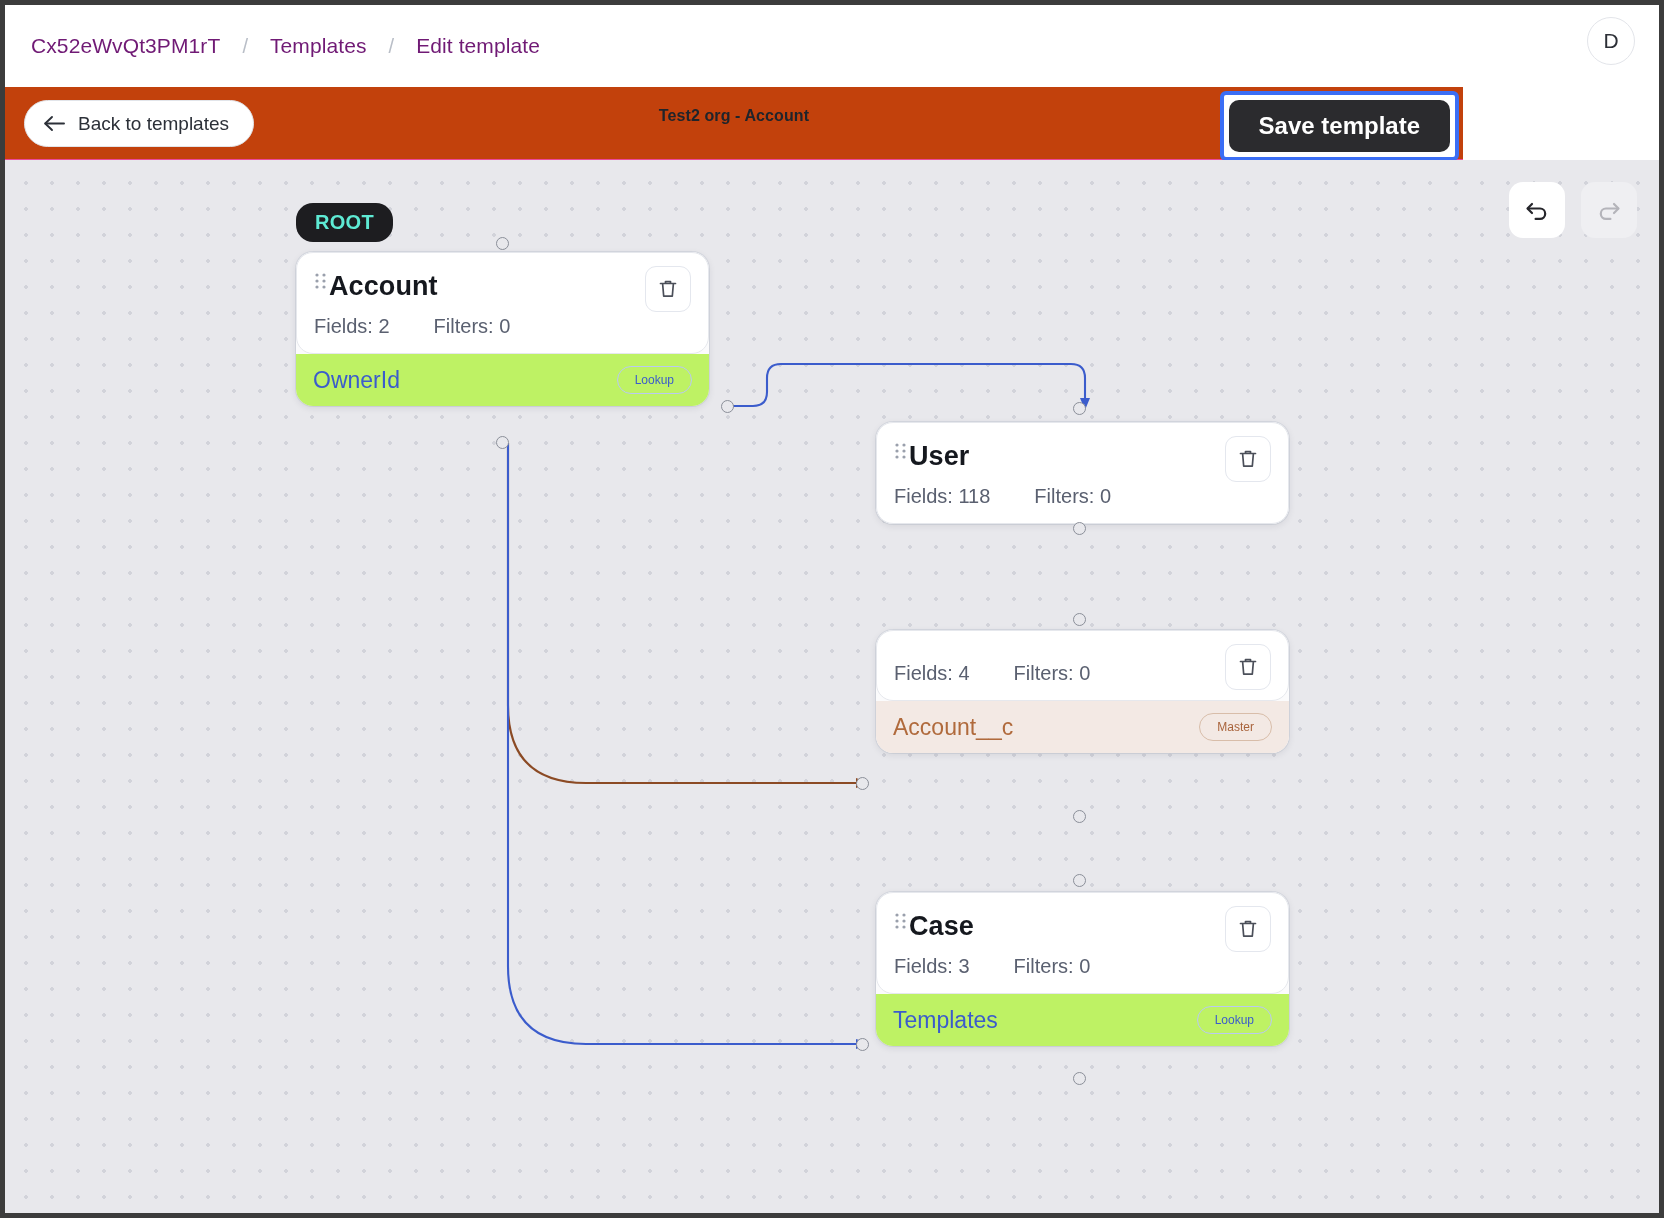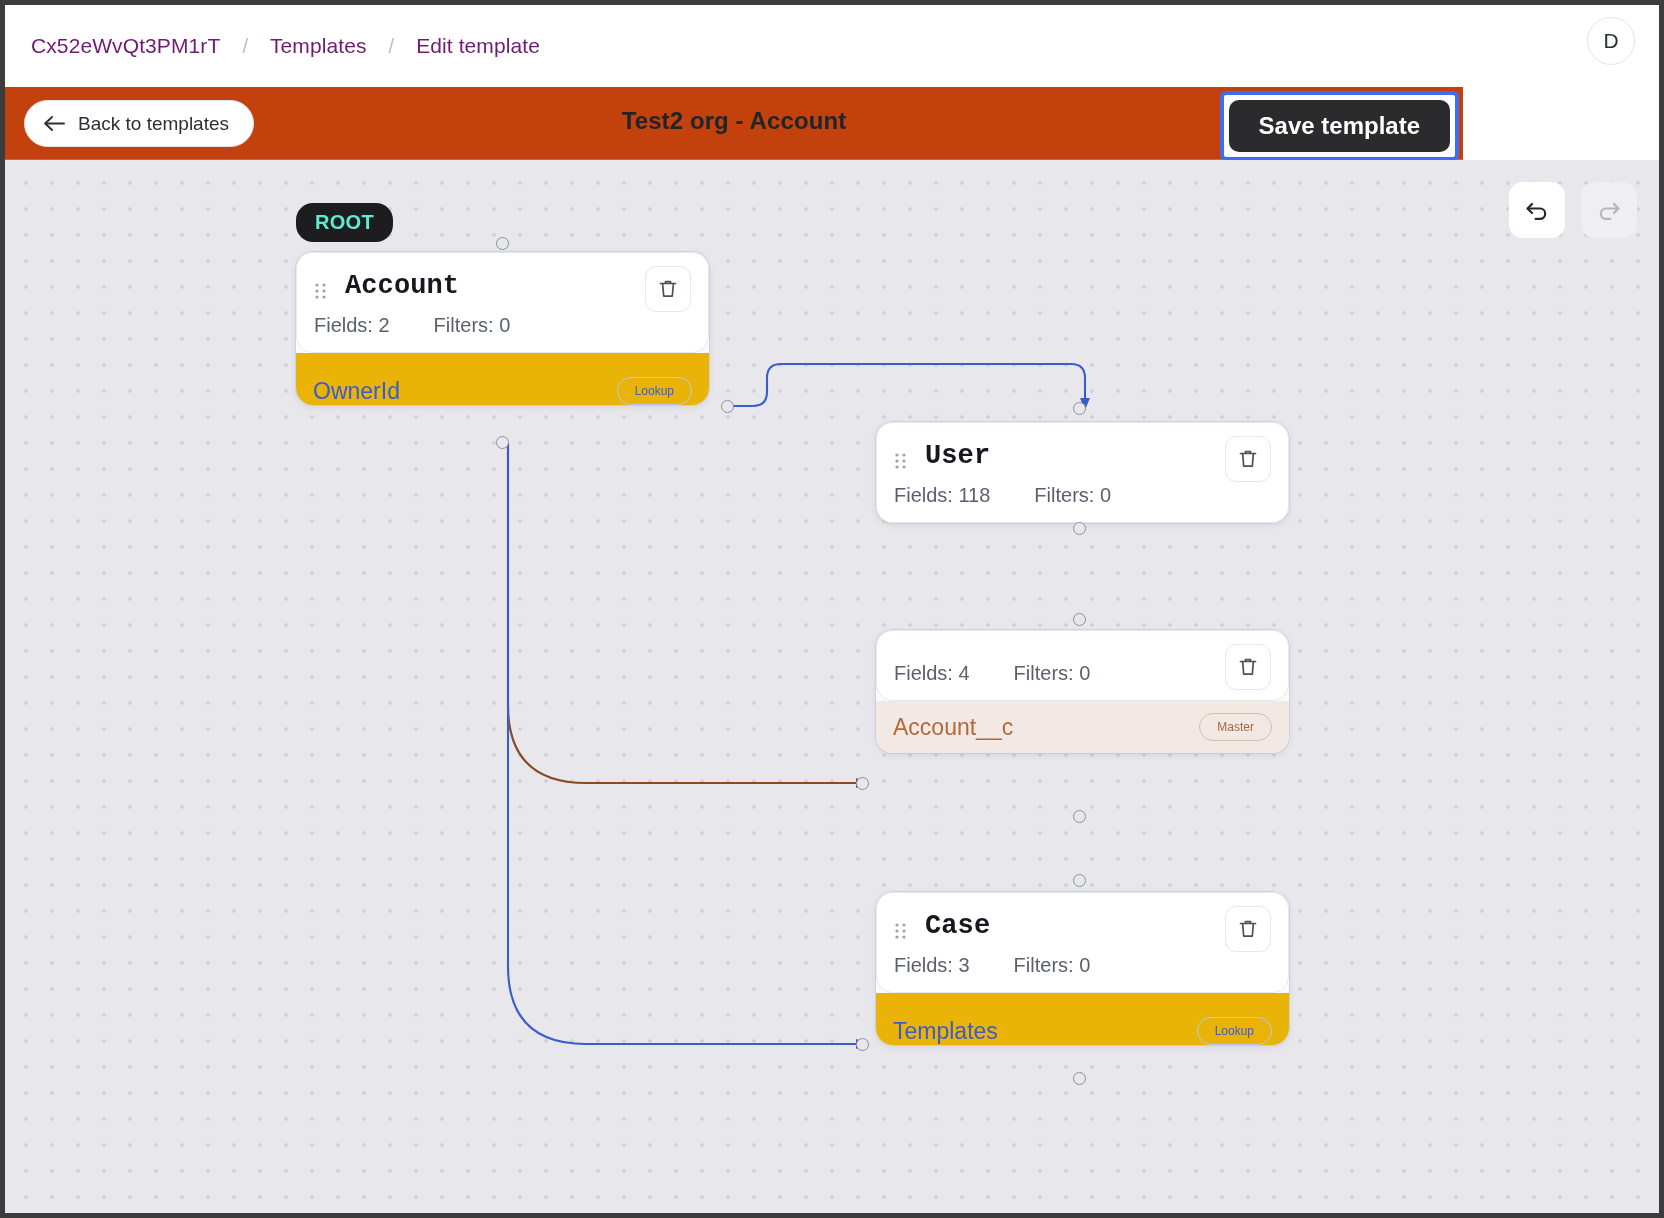--- a/index.html
+++ b/index.html
@@ -52,21 +52,21 @@
     height: 47px; padding: 0 24px 0 18px;
     background: #ffffff;
     border: 1px solid #e2e5ea; border-radius: 24px;
     display: flex; align-items: center; gap: 13px;
     font-size: 19px; color: #2c3038; cursor: pointer;
   }
   .back-arrow { width: 22px; height: 19px; display: block; }
   .page-title {
     position: absolute; left: 0; right: 0; top: 20px;
     text-align: center;
-    font-size: 24px; font-weight: bold; color: #20242b;
+    font-size: 16px; font-weight: bold; color: #20242b;
     letter-spacing: 0.1px;
   }
   .save-ring {
     position: absolute; right: 4px; top: 4px;
     padding: 5px; background: #ffffff;
     border: 4px solid #3b6ef5; border-radius: 6px;
   }
   .save-btn {
     height: 52px; padding: 16px 30px;
     background: #2b2b2e; color: #ffffff;
@@ -107,21 +107,21 @@
     border-radius: 17px;
     box-shadow: 0 2px 7px rgba(35,40,55,0.10), 0 0 0 1px rgba(210,213,222,0.75);
   }
   .node-head {
     background: #ffffff;
     border: 1px solid #e6e8ed;
     border-radius: 17px;
     padding: 18px 17px 15px 17px;
     position: relative;
   }
-  .node-titlerow { display: flex; align-items: flex-end; gap: 18px; font-family: Liberation Mono, monospace; }
+  .node-titlerow { display: flex; align-items: flex-start; gap: 2px; }
   .drag-handle {
     width: 13px; height: 20px; display: block; flex: none;
   }
   .node-title {
     font-size: 27px; font-weight: bold; color: #15181e;
     letter-spacing: 0.1px;
   }
   .trash-btn {
     position: absolute; right: 17px; top: 13px;
     width: 46px; height: 46px;
@@ -133,21 +133,21 @@
   .node-meta {
     margin-top: 13px;
     display: flex; gap: 44px;
     font-size: 20px; color: #5a6070;
   }
   .field-row {
     display: flex; align-items: center; justify-content: space-between;
     height: 52px; padding: 0 17px;
     border-radius: 0 0 17px 17px;
   }
-  .field-row.lookup { background: #eab308; align-items: flex-end; }
+  .field-row.lookup { background: #bef264; }
   .field-row.master { background: #f3e9e4; }
   .field-name { font-size: 23px; }
   .field-row.lookup .field-name { color: #3b5ccc; }
   .field-row.master .field-name { color: #b06a3c; }
   .pill {
     font-size: 12px; padding: 6px 17px; border-radius: 15px;
     background: transparent;
   }
   .field-row.lookup .pill { color: #3b5ccc; border: 1px solid #b9c9f2; }
   .field-row.master .pill { color: #a9643c; border: 1px solid #d8bda9; }

